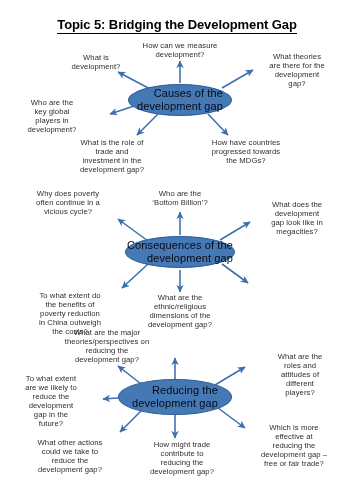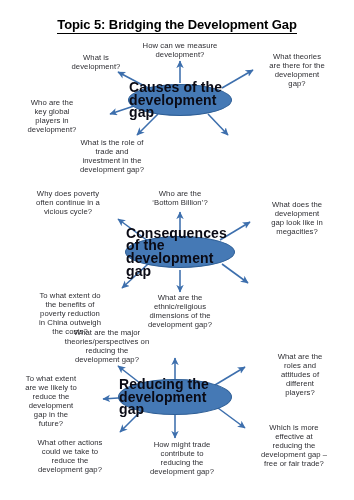--- a/index.html
+++ b/index.html
@@ -36,26 +36,25 @@
   }
   .node{
     position:absolute;
     border-radius:50%;
     background:#4579b5;
     border:1.3px solid #2f5f96;
     box-sizing:border-box;
     display:flex;
     align-items:center;
     justify-content:center;
-    text-align:left;
+    text-align:right;
     color:#0a0a14;
-    font-size:14px;
+    font-size:11px;
     line-height:12.6px;
     letter-spacing:0.1px;
-    font-weight:bold;
   }
   .node .nlabel{white-space:pre-line;}
   .qlabel{
     position:absolute;
     font-size:7.7px;
     line-height:9px;
     text-align:center;
     color:#2e2e33;
     white-space:pre-line;
     letter-spacing:0.05px;
@@ -114,20 +113,23 @@
 development
 gap?</div>
   <div class="qlabel" style="left:10px;top:98px;width:84px;">Who are the
 key global
 players in
 development?</div>
   <div class="qlabel" style="left:62px;top:138px;width:100px;">What is the role of
 trade and
 investment  in the
 development gap?</div>
+  <div class="qlabel" style="left:196px;top:138px;width:100px;">How have countries
+progressed towards
+the MDGs?</div>
 
   <div class="node" style="left:125px;top:236px;width:110px;height:32px;">
     <span class="nlabel">Consequences of the
 development gap</span>
   </div>
 
   <div class="qlabel" style="left:18px;top:189px;width:100px;">Why does poverty
 often continue  in a
 vicious cycle?</div>
   <div class="qlabel" style="left:136px;top:189px;width:88px;">Who are the

